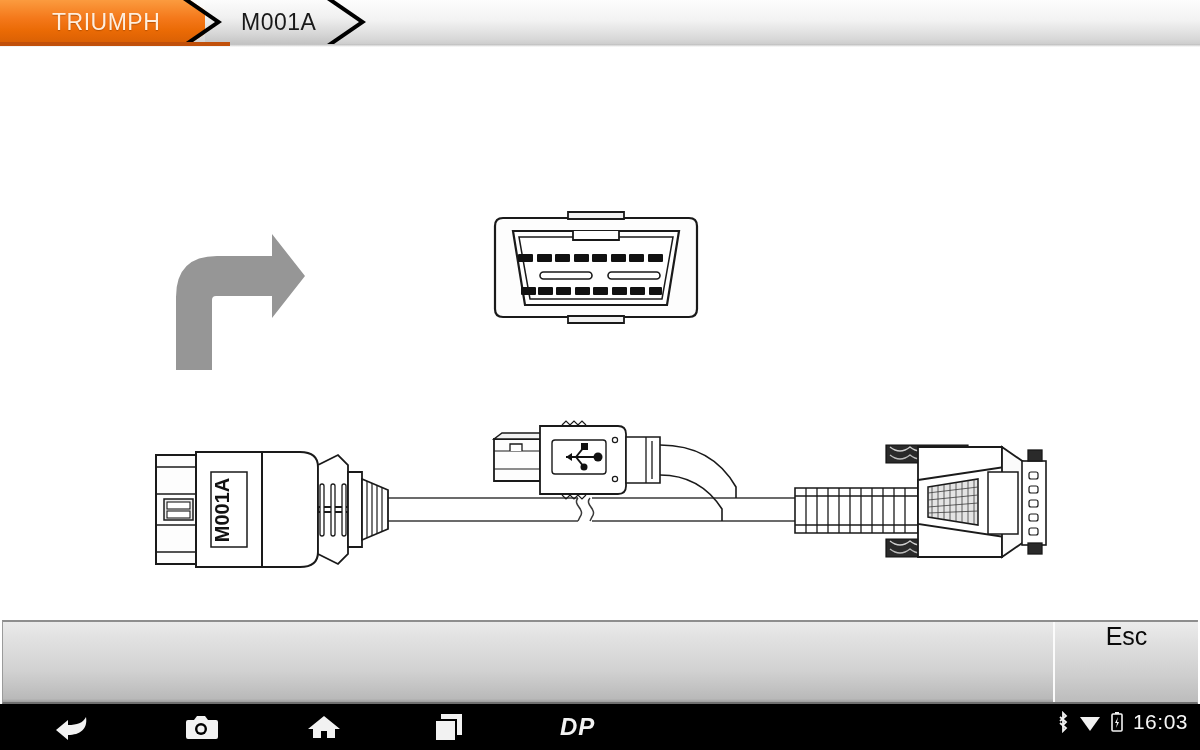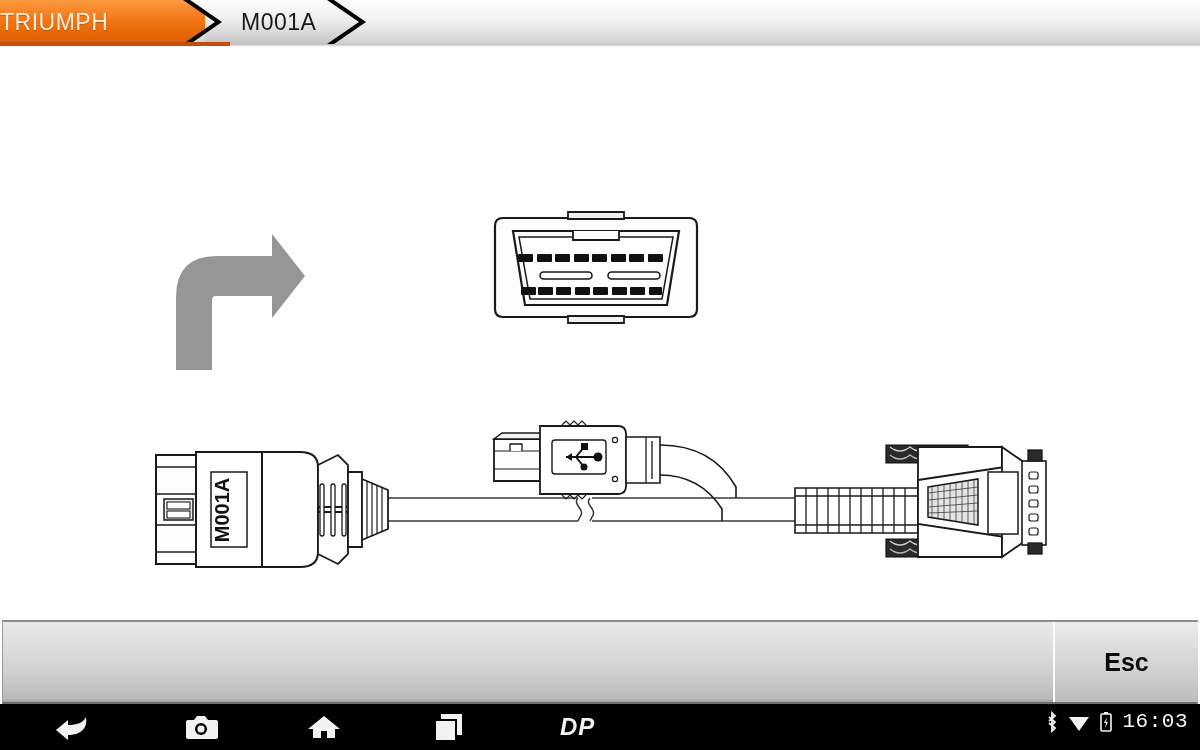--- a/index.html
+++ b/index.html
@@ -19,20 +19,21 @@
   }
   .tab {
     position: absolute; top: 0; height: 44px;
     display: flex; align-items: center;
     font-size: 23px; letter-spacing: .5px;
   }
   .tab-orange {
     left: 0; width: 222px;
     background: linear-gradient(to bottom, #fb9b3f 0%, #f4781a 42%, #ea6a05 70%, #d85f04 100%);
     color: #ffeedd;
+    padding-left: 52px;
     clip-path: polygon(0 0, 190px 0, 222px 22px, 190px 44px, 0 44px);
     text-shadow: 0 1px 1px rgba(120,50,0,.45);
   }
   .tab-orange-edge {
     position: absolute; left: 183px; top: 0; width: 42px; height: 44px;
     background: #000; z-index: 2;
     clip-path: polygon(0 0, 7px 0, 39px 22px, 7px 44px, 0 44px, 32px 22px);
   }
   .tab-grey {
     left: 205px; width: 160px;
@@ -70,43 +71,43 @@
     border-left: 1px solid #9a9a9a;
     border-right: 1px solid #9a9a9a;
     border-bottom: 2px solid #6f6f6f;
   }
   .toolbar-divider {
     position: absolute; left: 1053px; top: 622px; width: 2px; height: 80px;
     background: #fbfbfb;
   }
   .esc-btn {
     position: absolute; left: 1055px; top: 622px; width: 143px; height: 80px;
-    display: flex; align-items: center; justify-content: center;
-    font-size: 25px; font-weight: bold; color: #0a0a0a;
+    display: flex; align-items: flex-start; justify-content: center;
+    font-size: 25px; font-weight: normal; color: #0a0a0a;
     background: linear-gradient(to bottom, #ececec 0%, #e0e0e0 25%, #cfcfcf 65%, #bcbcbc 100%);
     cursor: pointer;
   }
 
   
   .navbar {
     position: absolute; left: 0; top: 704px; width: 1200px; height: 46px;
     background: #000000;
   }
   .nav-icon {
     position: absolute; top: 0; height: 46px;
     display: flex; align-items: center; justify-content: flex-start;
     cursor: pointer;
   }
   .nav-logo-text {
     color: #f2f2f2; font-weight: bold; font-style: italic;
     font-size: 24px; letter-spacing: 1px;
   }
   .status-area {
     position: absolute; right: 12px; top: 0; height: 35px;
-    display: flex; align-items: center; gap: 9px; font-family: Liberation Mono, monospace;
+    display: flex; align-items: center; gap: 9px;
   }
   .clock { color: #f5f5f5; font-size: 21px; letter-spacing: .5px; }
 </style>
 </head>
 <body>
 
 <div id="app">
 
   <div class="header">
     <div class="tab tab-orange">

